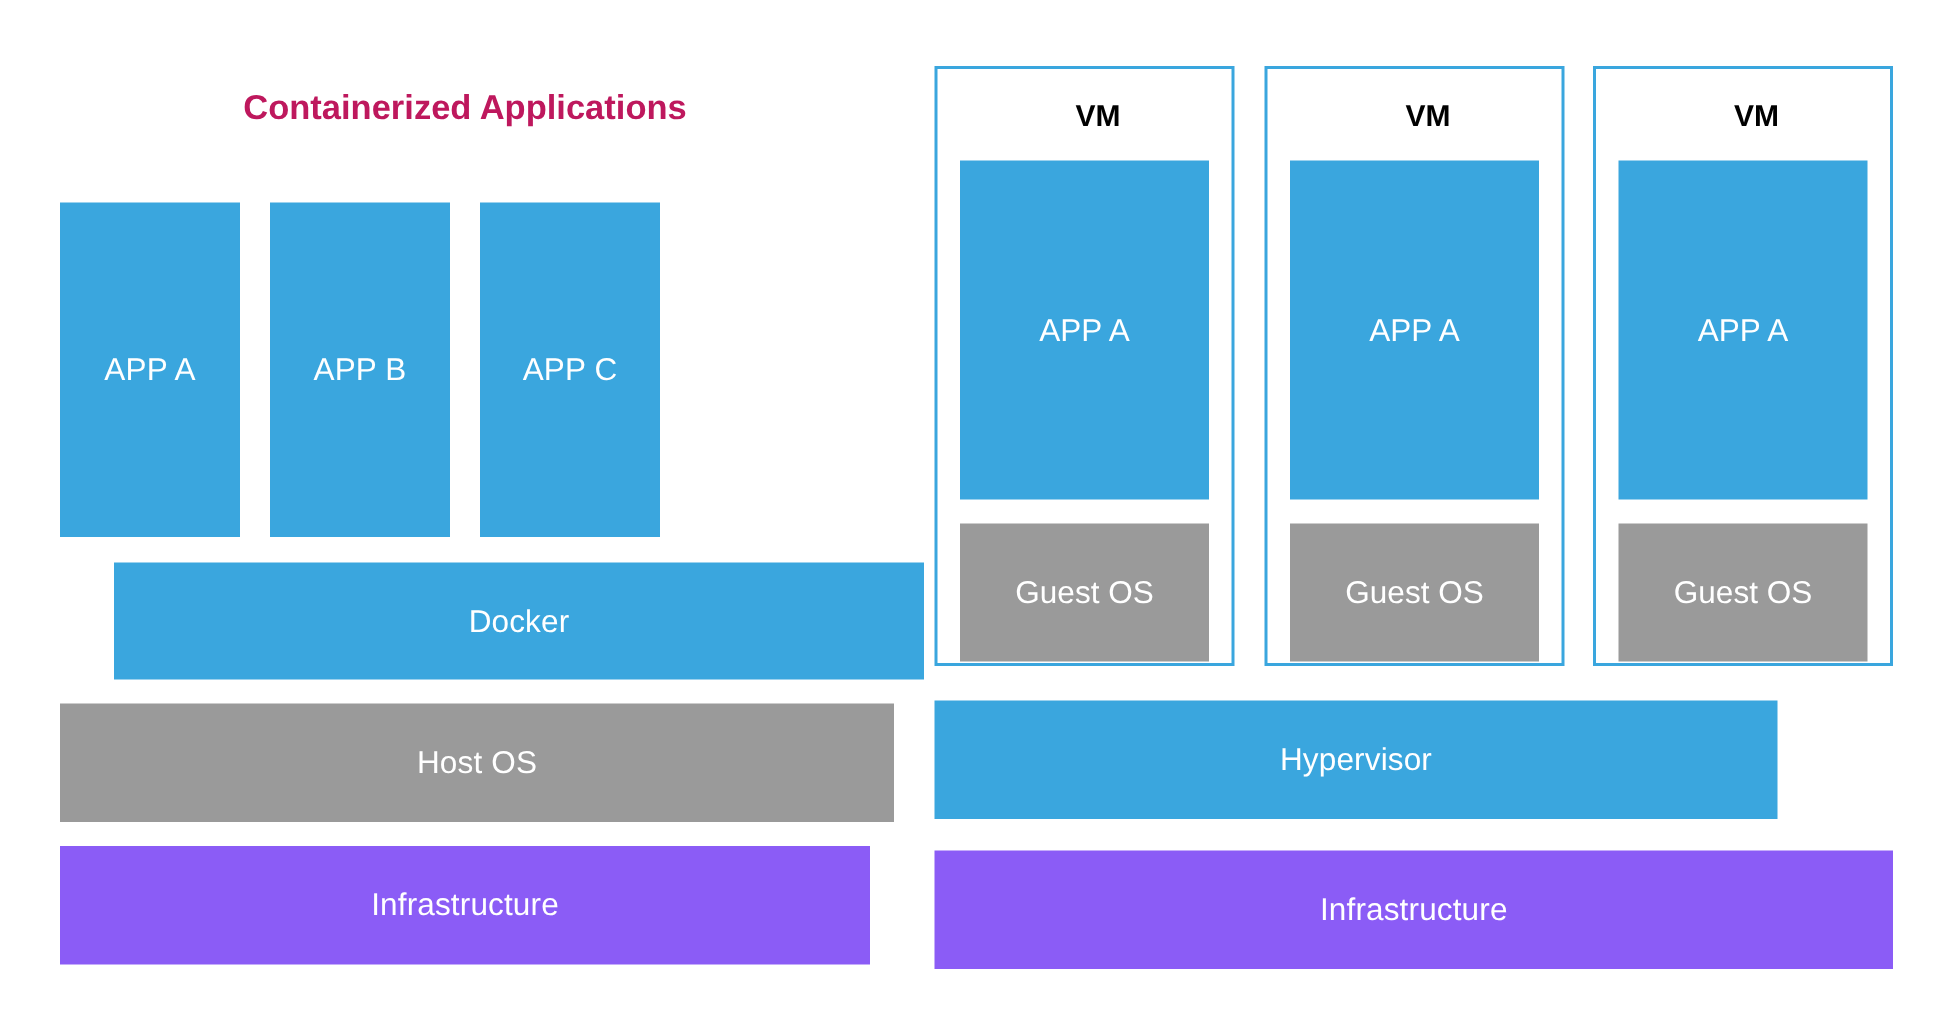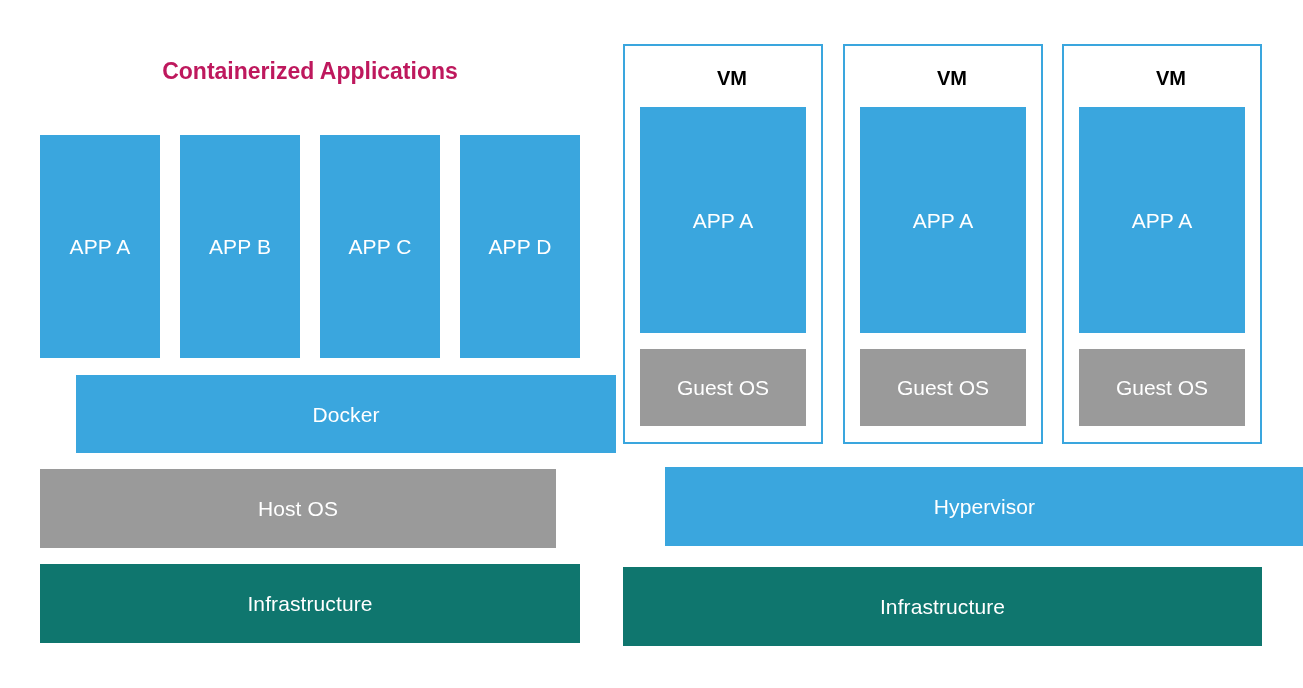--- a/index.html
+++ b/index.html
@@ -30,21 +30,21 @@
     justify-content: center;
     color: #ffffff;
     font-size: 21px;
     font-weight: 400;
     line-height: 1;
     letter-spacing: 0.1px;
     white-space: nowrap;
   }
   .block.blue { background: #3aa6de; }
   .block.gray { background: #9a9a9a; }
-  .block.dark { background: #0f766e; }
+  .block.dark { background: #8b5cf6; }
 
   
   #left-panel-title {
     position: absolute;
     left: 40px;
     top: 58px;
     width: 540px;
     text-align: center;
     font-size: 23px;
     font-weight: bold;
@@ -68,21 +68,21 @@
   #docker-layer {
     left: 40px;
     top: 375px;
     width: 540px;
     height: 78px;
     margin-left: 36px;
   }
   #host-os-layer {
     left: 40px;
     top: 469px;
-    width: 516px;
+    width: 556px;
     height: 79px;
   }
   #left-infrastructure-layer {
     left: 40px;
     top: 564px;
     width: 540px;
     height: 79px;
   }
 
   
@@ -125,37 +125,36 @@
     font-size: 21px;
     line-height: 1;
     white-space: nowrap;
   }
 
   .vm-guest-os {
     position: absolute;
     left: 15px;
     right: 15px;
     top: 303px;
-    height: 77px;
+    height: 92px;
     background: #9a9a9a;
     display: flex;
     align-items: center;
     justify-content: center;
     color: #ffffff;
     font-size: 21px;
     line-height: 1;
     white-space: nowrap;
   }
 
   #hypervisor-layer {
     left: 623px;
     top: 467px;
-    width: 639px;
-    height: 79px;
-    margin-left: 42px;
+    width: 562px;
+    height: 79px;
   }
   #right-infrastructure-layer {
     left: 623px;
     top: 567px;
     width: 639px;
     height: 79px;
   }
 </style>
 </head>
 <body>
@@ -166,23 +165,20 @@
 
   <div class="block blue app-col" id="app-a-container">
     <span class="app-col-label">APP A</span>
   </div>
   <div class="block blue app-col" id="app-c-container">
     <span class="app-col-label">APP C</span>
   </div>
   <div class="block blue app-col" id="app-b-container">
     <span class="app-col-label">APP B</span>
   </div>
-  <div class="block blue app-col" id="app-d-container">
-    <span class="app-col-label">APP D</span>
-  </div>
 
   <div class="block blue" id="docker-layer">
     <span>Docker</span>
   </div>
 
   <div class="block gray" id="host-os-layer">
     <span>Host OS</span>
   </div>
 
   <div class="block dark" id="left-infrastructure-layer">

